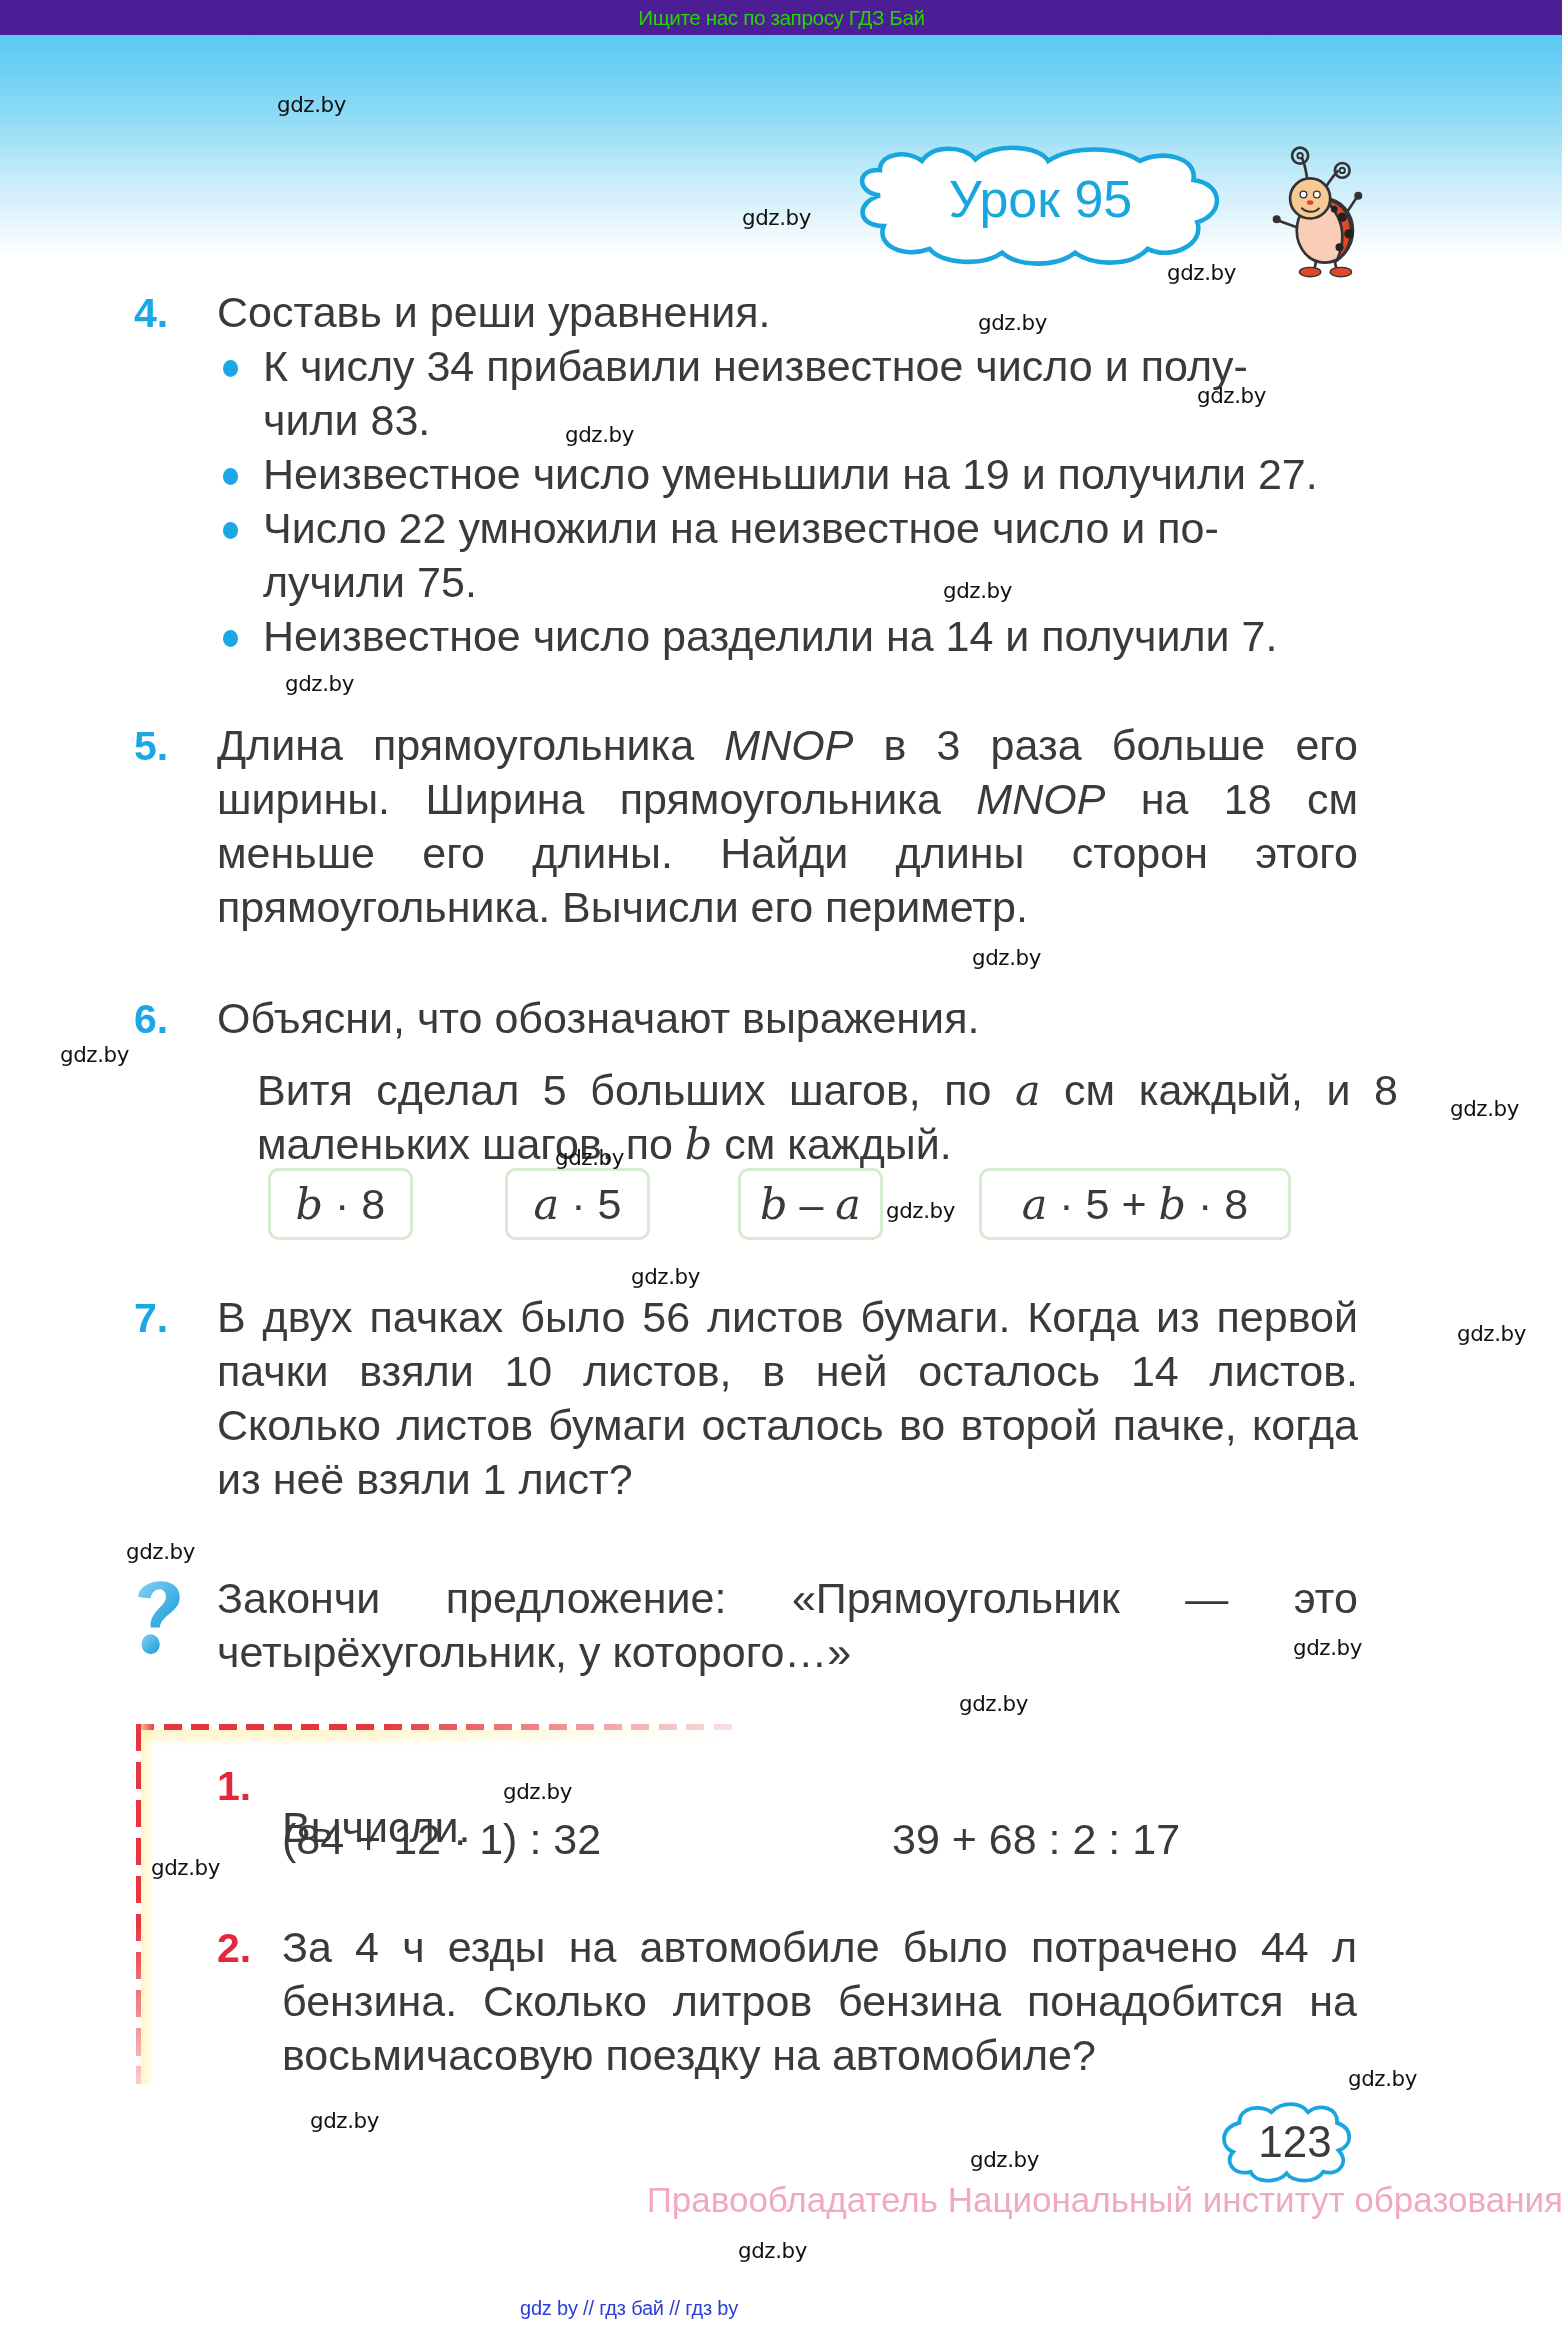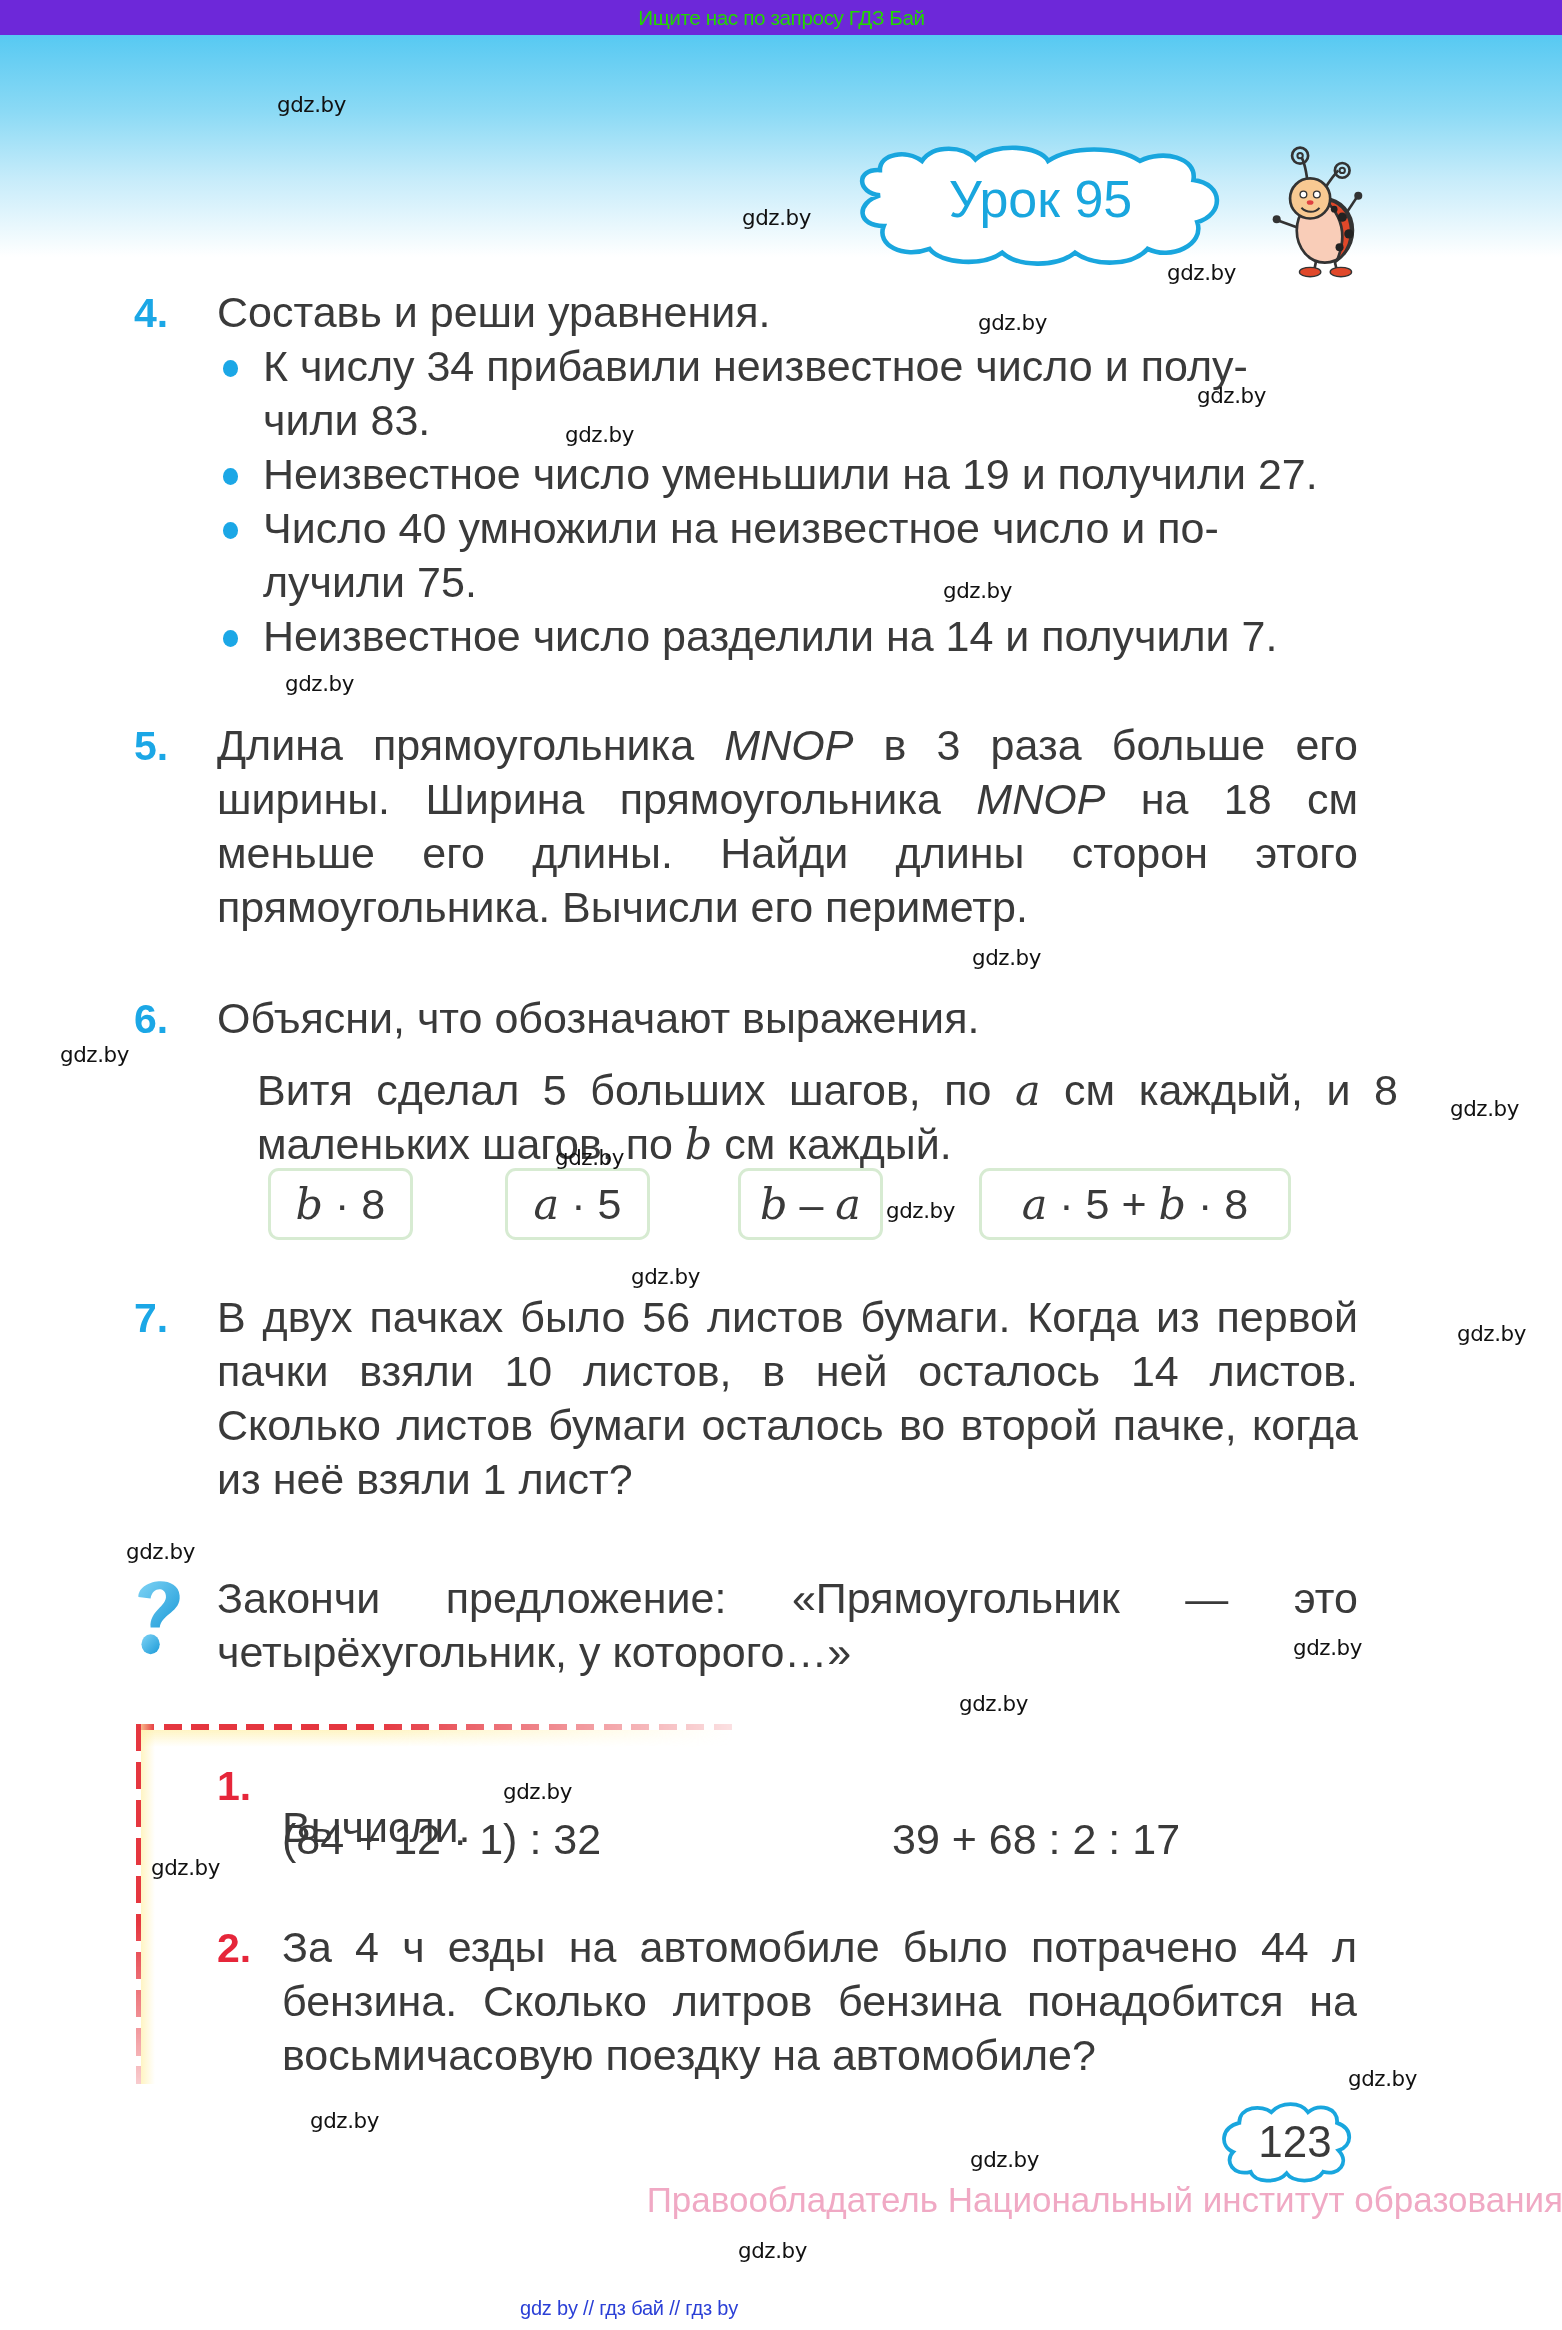--- a/index.html
+++ b/index.html
@@ -5,21 +5,21 @@
   html, body { margin: 0; padding: 0; }
   body {
     width: 1563px; height: 2330px; position: relative; overflow: hidden;
     background: #ffffff;
     font-family: "Liberation Sans", "DejaVu Sans", sans-serif;
     color: #3a3a3a;
   }
   .abs { position: absolute; }
   .top-banner {
     position: absolute; left: 0; top: 0; width: 1563px; height: 35px;
-    background: #6d28d9; text-align: center;
+    background: #4c1d95; text-align: center;
     font-size: 20.7px; line-height: 35px; color: #22d600;
     font-family: "Liberation Sans", sans-serif; letter-spacing: -0.4px;
   }
   .sky {
     position: absolute; left: 0; top: 35px; width: 1563px; height: 222px;
     background: linear-gradient(to bottom, #57c9f2 0%, #8cdaf5 35%, #c7ecfa 65%, #ffffff 100%);
   }
   .wm {
     position: absolute; font-size: 21.4px; color: #111; white-space: nowrap;
     font-family: "DejaVu Sans", sans-serif; letter-spacing: -0.4px;
@@ -141,21 +141,21 @@
     <path d="M47,96 C55,104 67,104 74,96" stroke="#333" stroke-width="3" fill="none"></path>
   </svg>
 </div>
 
 <div class="task" style="top:285px;">
   <div class="task-num" style="top:4.6px;">4.</div>
   <div class="task-body text" style="top:0;">Составь и реши уравнения.</div>
   <ul class="bullet-list task-body text" style="top:54px;">
     <li><span class="bullet-dot"></span><span>К числу 34 прибавили неизвестное число и полу-</span><br><span>чили 83.</span></li>
     <li><span class="bullet-dot"></span><span>Неизвестное число уменьшили на 19 и получили 27.</span></li>
-    <li><span class="bullet-dot"></span><span>Число 40 умножили на неизвестное число и по-</span><br><span>лучили 75.</span></li>
+    <li><span class="bullet-dot"></span><span>Число 22 умножили на неизвестное число и по-</span><br><span>лучили 75.</span></li>
     <li><span class="bullet-dot"></span><span>Неизвестное число разделили на 14 и получили 7.</span></li>
   </ul>
 </div>
 
 <div class="task" style="top:718px;">
   <div class="task-num" style="top:4.6px;">5.</div>
   <div class="task-body text" style="top:0;"><span>Длина прямоугольника </span><span class="it">MNOP</span><span> в 3 раза больше его ширины. Ширина прямоугольника </span><span class="it">MNOP</span><span> на 18 см меньше его длины. Найди длины сторон этого прямоугольника. Вычисли его периметр.</span></div>
 </div>
 
 <div class="task" style="top:991px;">

